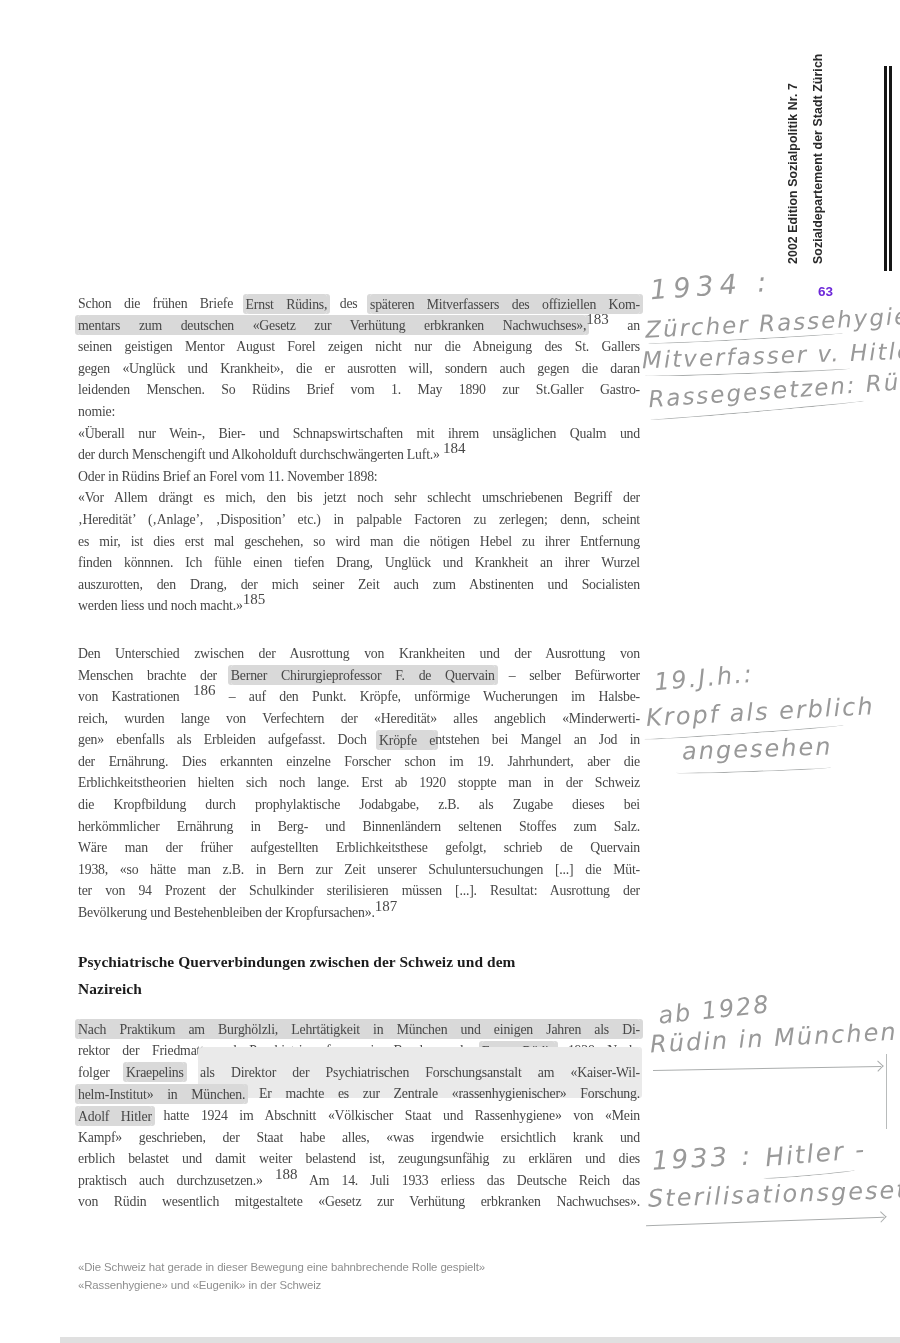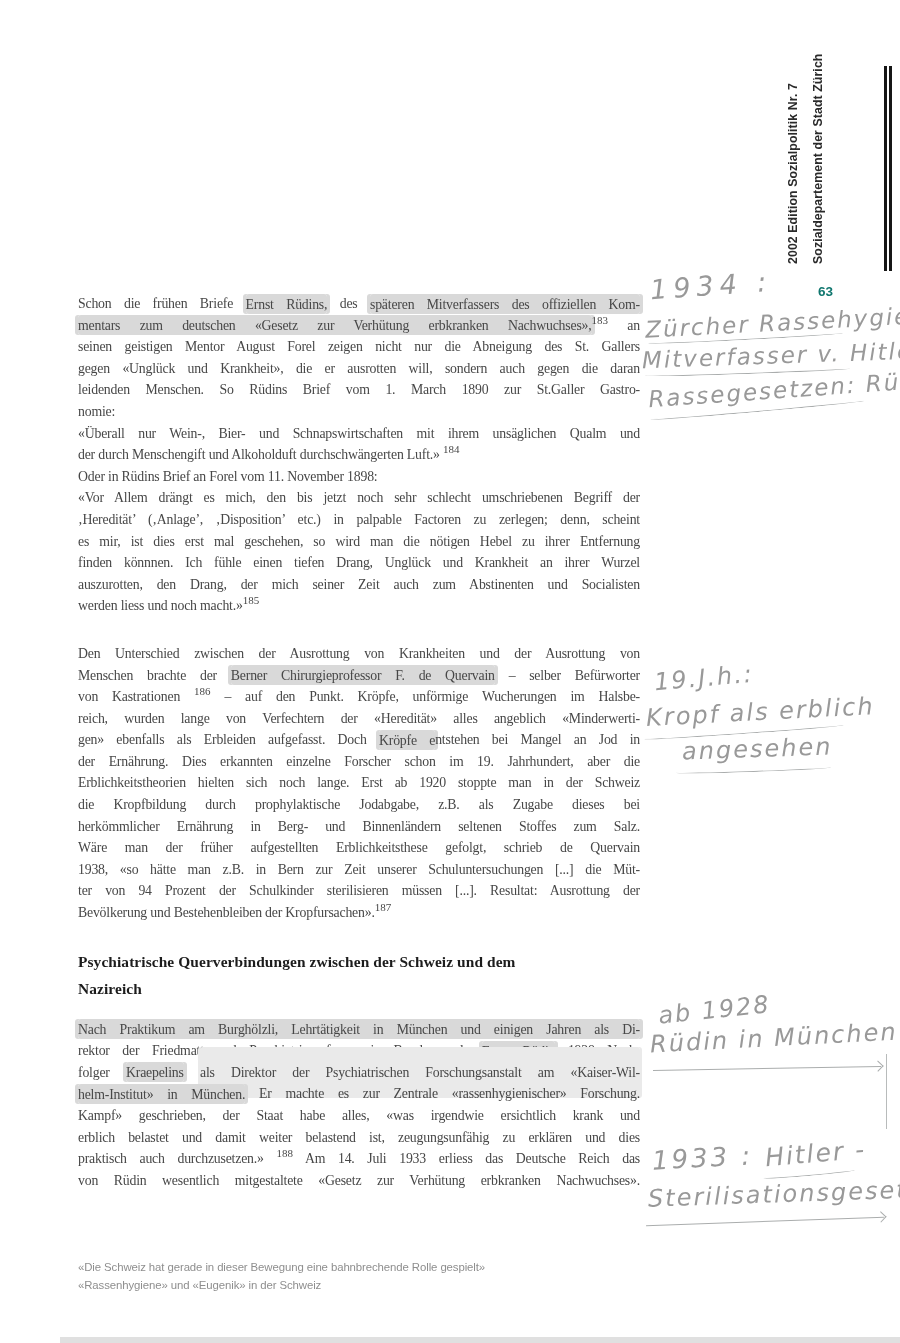--- a/index.html
+++ b/index.html
@@ -14,31 +14,31 @@
   .main-text{
     position:absolute;left:78px;top:293px;width:562px;
     font-size:13.8px;letter-spacing:-0.2px;
     line-height:21.6px;color:#474747;
   }
   .para{margin:0;}
   .line{min-height:21.6px;font-family:Liberation Serif, serif;}
   .just{text-align:justify;text-align-last:justify;}
   .hl{background:#d9d9d9;box-shadow:3px 0 0 #d9d9d9,-3px 0 0 #d9d9d9;border-radius:3px;padding:2.5px 0;}
   .hl-light{background:#eaeaea;box-shadow:2px 0 0 #eaeaea,-2px 0 0 #eaeaea;border-radius:3px;padding:18px 0;}
-  sup{font-size:11px;vertical-align:super;letter-spacing:0;line-height:0;}
+  sup{font-size:15px;vertical-align:super;letter-spacing:0;line-height:0;}
   .heading{font-weight:bold;color:#1c1c1c;font-size:15.4px;letter-spacing:0.1px;}
   .heading .line{line-height:27.5px;min-height:27.5px;}
   
   .vtext{
     position:absolute;white-space:nowrap;
     transform-origin:0 100%;transform:rotate(-90deg);
     font-size:12.3px;font-weight:bold;color:#2a2a2a;letter-spacing:0.1px;
   }
   .vbar{position:absolute;background:#161616;}
-  .page-number{position:absolute;left:818px;top:284px;font-size:13.5px;font-weight:bold;color:#0f766e;}
+  .page-number{position:absolute;left:818px;top:284px;font-size:13.5px;font-weight:bold;color:#6d28d9;}
   
   .hand{
     position:absolute;white-space:nowrap;
     font-family:"DejaVu Sans", sans-serif;font-style:italic;
     color:#999;letter-spacing:2px;
   }
   .pencil-line{
     position:absolute;height:3px;
     border-bottom:1.6px solid #aaadad;border-radius:50%;
   }
@@ -64,21 +64,21 @@
 <div class="vbar" style="left:884px;top:66px;width:3px;height:205px;"></div>
 <div class="vbar" style="left:889px;top:66px;width:3px;height:205px;"></div>
 <div class="page-number">63</div>
 
 <div class="main-text" id="main-text">
     <div class="para">
       <div class="line just"><span>Schon die frühen Briefe </span><span class="hl">Ernst Rüdins,</span><span> des </span><span class="hl">späteren Mitverfassers des offiziellen Kom-</span></div>
       <div class="line just"><span class="hl">mentars zum deutschen «Gesetz zur Verhütung erbkranken Nachwuchses»,</span><sup>183</sup><span> an</span></div>
       <div class="line just"><span>seinen geistigen Mentor August Forel zeigen nicht nur die Abneigung des St. Gallers</span></div>
       <div class="line just"><span>gegen «Unglück und Krankheit», die er ausrotten will, sondern auch gegen die daran</span></div>
-      <div class="line just"><span>leidenden Menschen. So Rüdins Brief vom 1. March 1890 zur St.Galler Gastro-</span></div>
+      <div class="line just"><span>leidenden Menschen. So Rüdins Brief vom 1. May 1890 zur St.Galler Gastro-</span></div>
       <div class="line"><span>nomie:</span></div>
       <div class="line just"><span>«Überall nur Wein-, Bier- und Schnapswirtschaften mit ihrem unsäglichen Qualm und</span></div>
       <div class="line"><span>der durch Menschengift und Alkoholduft durchschwängerten Luft.» </span><sup>184</sup></div>
       <div class="line"><span>Oder in Rüdins Brief an Forel vom 11. November 1898:</span></div>
       <div class="line just"><span>«Vor Allem drängt es mich, den bis jetzt noch sehr schlecht umschriebenen Begriff der</span></div>
       <div class="line just"><span>‚Heredität’ (‚Anlage’, ‚Disposition’ etc.) in palpable Factoren zu zerlegen; denn, scheint</span></div>
       <div class="line just"><span>es mir, ist dies erst mal geschehen, so wird man die nötigen Hebel zu ihrer Entfernung</span></div>
       <div class="line just"><span>finden könnnen. Ich fühle einen tiefen Drang, Unglück und Krankheit an ihrer Wurzel</span></div>
       <div class="line just"><span>auszurotten, den Drang, der mich seiner Zeit auch zum Abstinenten und Socialisten</span></div>
       <div class="line"><span>werden liess und noch macht.»</span><sup>185</sup></div>
@@ -100,20 +100,21 @@
     </div>
     <div class="heading" style="margin-top: 24px;">
       <div class="line"><span>Psychiatrische Querverbindungen zwischen der Schweiz und dem</span></div>
       <div class="line"><span>Nazireich</span></div>
     </div>
     <div class="para" style="margin-top: 16px;">
       <div class="line just"><span class="hl">Nach Praktikum am Burghölzli, Lehrtätigkeit in München und einigen Jahren als Di-</span></div>
       <div class="line just"><span>rektor der Friedmatt und Psychiatrieprofessor in Basel wurde </span><span class="hl">Ernst Rüdin</span><span> 1928 Nach-</span></div>
       <div class="line just"><span>folger </span><span class="hl">Kraepelins</span><span> </span><span class="hl-light">als Direktor der Psychiatrischen Forschungsanstalt am «Kaiser-Wil-</span></div>
       <div class="line just"><span class="hl">helm-Institut» in München.</span><span> Er machte es zur Zentrale «rassenhygienischer» Forschung.</span></div>
+      <div class="line just"><span class="hl">Adolf Hitler</span><span> hatte 1924 im Abschnitt «Völkischer Staat und Rassenhygiene» von «Mein</span></div>
       <div class="line just"><span>Kampf» geschrieben, der Staat habe alles, «was irgendwie ersichtlich krank und</span></div>
       <div class="line just"><span>erblich belastet und damit weiter belastend ist, zeugungsunfähig zu erklären und dies</span></div>
       <div class="line just"><span>praktisch auch durchzusetzen.» </span><sup>188</sup><span> Am 14. Juli 1933 erliess das Deutsche Reich das</span></div>
       <div class="line just"><span>von Rüdin wesentlich mitgestaltete «Gesetz zur Verhütung erbkranken Nachwuchses».</span></div>
     </div>
   </div>
 
 <div class="hand" style="left:650px;top:270px;font-size:27px;letter-spacing:6px;transform:rotate(-4deg);">1934 :</div>
 <div class="hand" style="left:645px;top:308px;font-size:23px;transform:rotate(-3deg);">Zürcher Rassehygieniker</div>
 <div class="pencil-line" style="left:648px;top:336px;width:195px;transform:rotate(-3deg);"></div>

